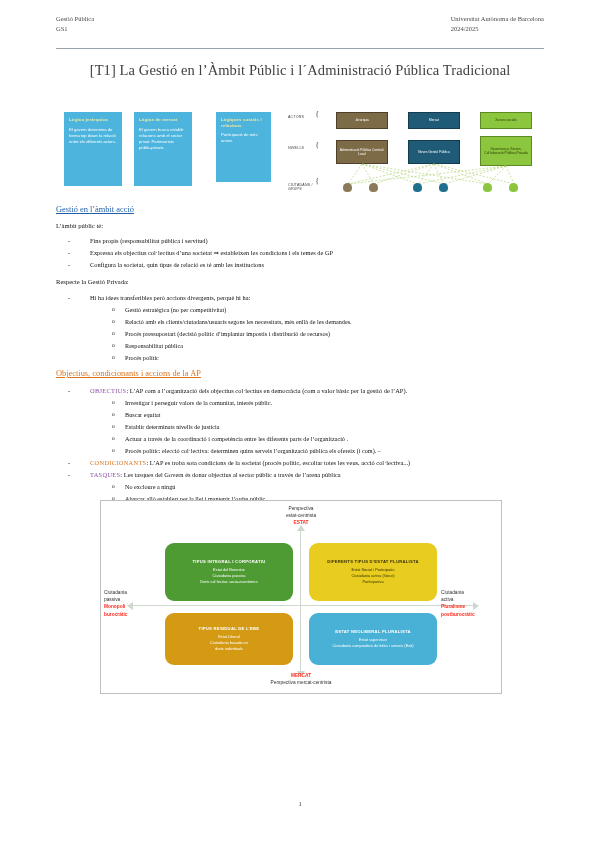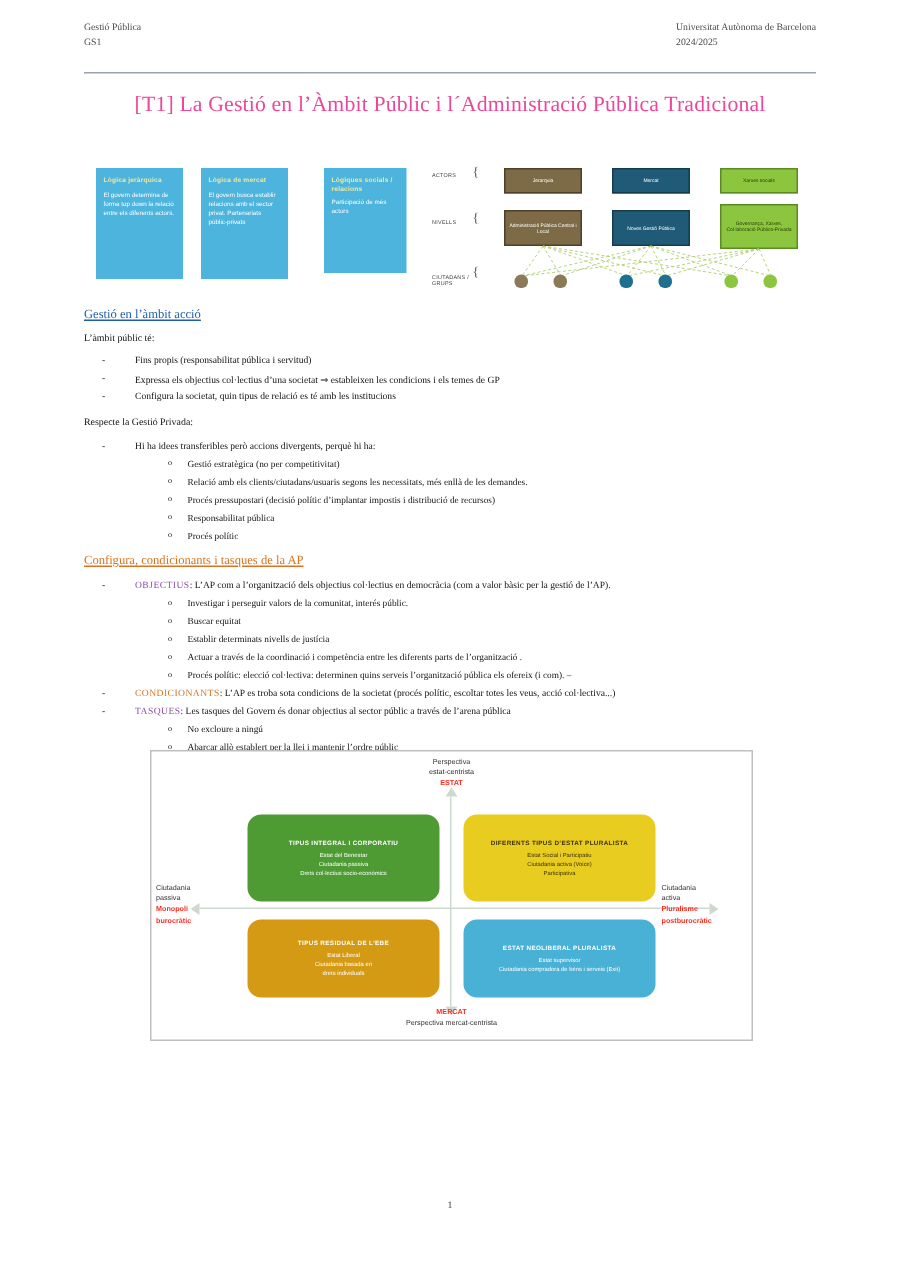--- a/index.html
+++ b/index.html
@@ -17,21 +17,21 @@
   .hdr{position:absolute;top:14px;left:56px;right:56px;height:34px;}
   .hdr-left{position:absolute;left:0;top:0;font-size:6.5px;color:#4a4a4a;line-height:1.55;}
   .hdr-right{position:absolute;right:0;top:0;text-align:left;font-size:6.5px;color:#4a4a4a;line-height:1.55;}
   .hdr-rule{position:absolute;left:56px;right:56px;top:48px;border-top:1px solid #9aa3ab;}
 
   
   .title{
     position:absolute;top:62px;left:56px;right:56px;
     text-align:center;
     font-size:14.5px;
-    color:#ec4899;
+    color:#404040;
     letter-spacing:.1px;
     font-family:"Liberation Serif", serif;
   }
 
   
   .fig-top{position:absolute;top:104px;left:56px;width:490px;height:92px;}
 
   .cyanbox{
     position:absolute;top:8px;
     background:#4cb4dd;
@@ -218,21 +218,21 @@
   </div>
   <div class="li2" style="left:125px;top:342px;">
     <span class="circ">o</span>
     <span>Responsabilitat pública</span>
   </div>
   <div class="li2" style="left:125px;top:354px;">
     <span class="circ">o</span>
     <span>Procés polític</span>
   </div>
 
-  <div class="sec-h h-orange" style="top:369px;">Configura, condicionants i tasques de la AP</div>
+  <div class="sec-h h-orange" style="top:369px;">Objectius, condicionants i accions de la AP</div>
 
   <div class="li1" style="left:90px;top:387px;">
     <span class="dash">-</span>
     <span class="kw-purple">OBJECTIUS</span><span>: L’AP com a l’organització dels objectius col·lectius en democràcia (com a valor bàsic per la gestió de l’AP).</span>
   </div>
   <div class="li2" style="left:125px;top:399px;">
     <span class="circ">o</span>
     <span>Investigar i perseguir valors de la comunitat, interés públic.</span>
   </div>
   <div class="li2" style="left:125px;top:411px;">

